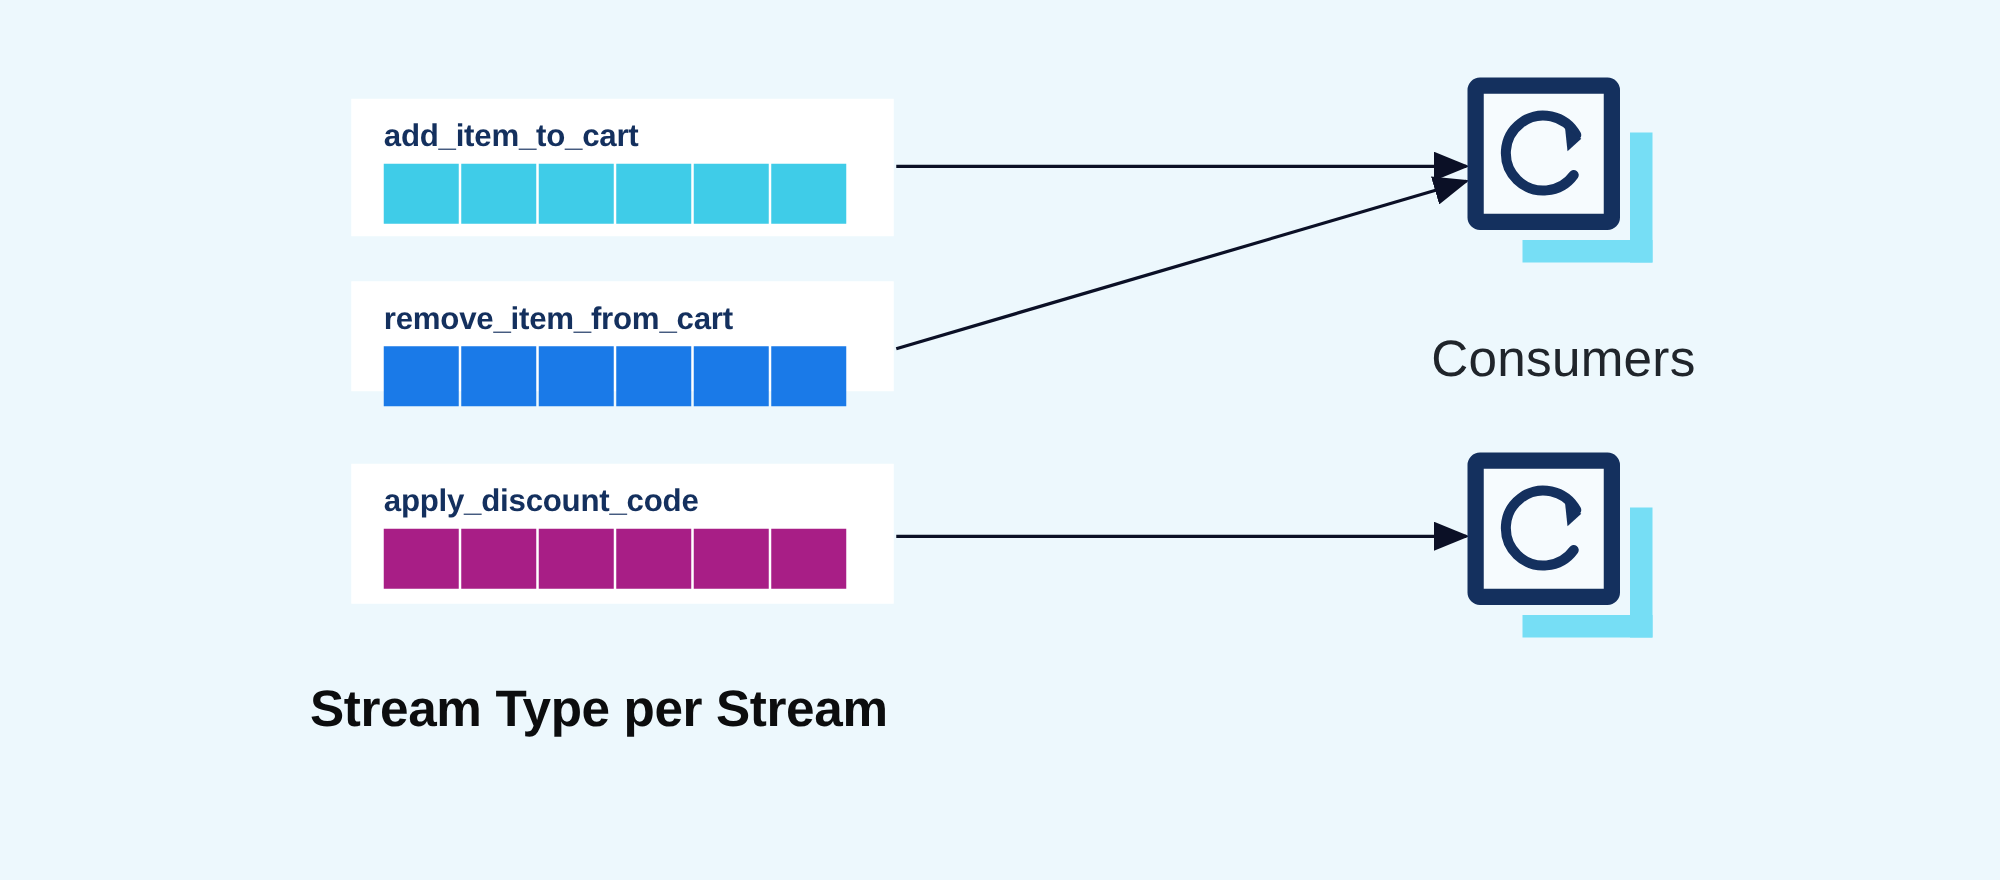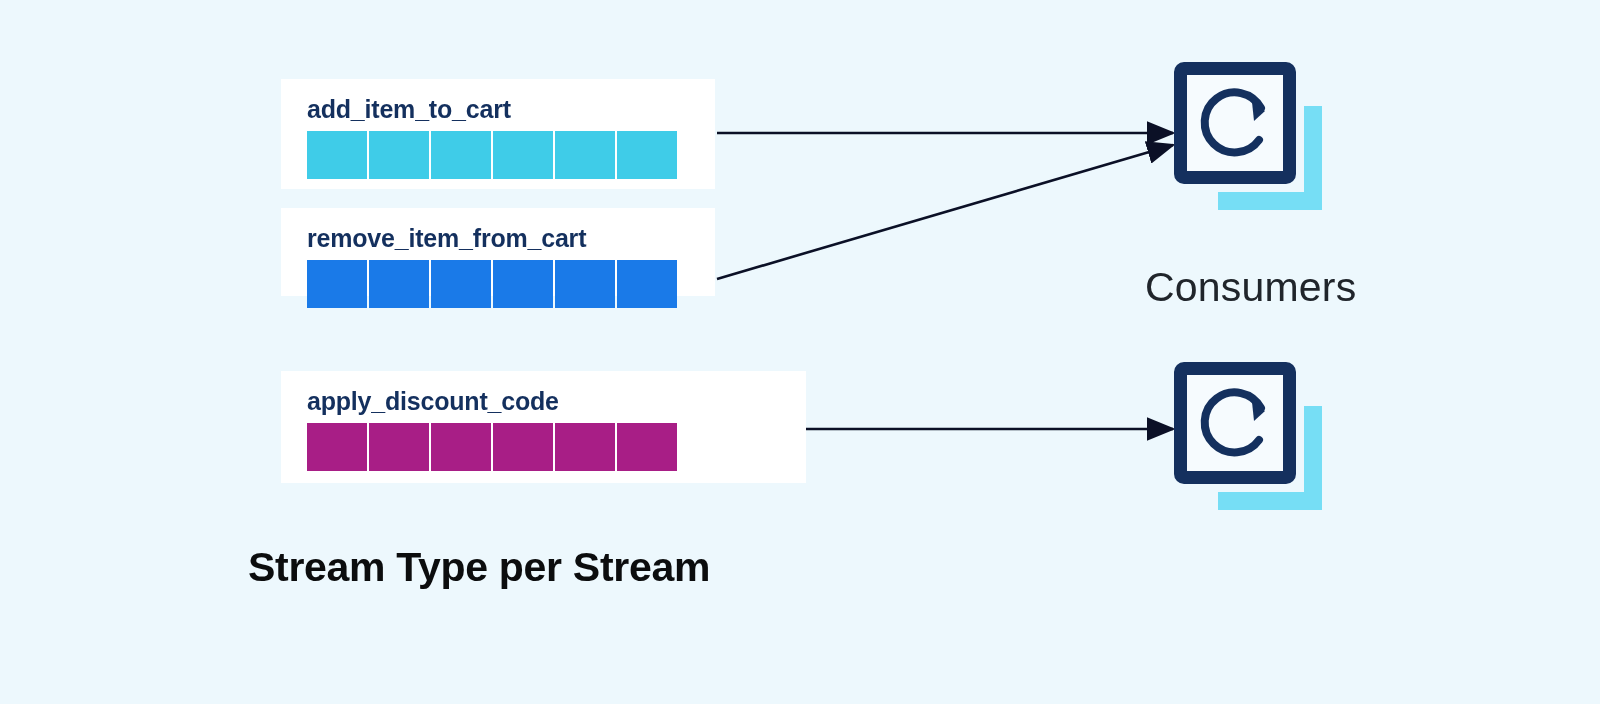--- a/index.html
+++ b/index.html
@@ -135,33 +135,33 @@
     <div class="segments" style="top:52px;">
       <div class="segment" style="background:#3FCCE8;"></div>
       <div class="segment" style="background:#3FCCE8;"></div>
       <div class="segment" style="background:#3FCCE8;"></div>
       <div class="segment" style="background:#3FCCE8;"></div>
       <div class="segment" style="background:#3FCCE8;"></div>
       <div class="segment" style="background:#3FCCE8;"></div>
     </div>
   </div>
 
-  <div class="stream-card" style="left:281px; top:208px; width:434px; height:88px;">
+  <div class="stream-card" style="left:281px; top:225px; width:434px; height:88px;">
     <div class="stream-label">remove_item_from_cart</div>
     <div class="segments" style="top:52px;">
       <div class="segment" style="background:#1A7AE8;"></div>
       <div class="segment" style="background:#1A7AE8;"></div>
       <div class="segment" style="background:#1A7AE8;"></div>
       <div class="segment" style="background:#1A7AE8;"></div>
       <div class="segment" style="background:#1A7AE8;"></div>
       <div class="segment" style="background:#1A7AE8;"></div>
     </div>
   </div>
 
-  <div class="stream-card" style="left:281px; top:371px; width:525px; height:112px;">
+  <div class="stream-card" style="left:281px; top:371px; width:434px; height:112px;">
     <div class="stream-label">apply_discount_code</div>
     <div class="segments" style="top:52px;">
       <div class="segment" style="background:#A81E86;"></div>
       <div class="segment" style="background:#A81E86;"></div>
       <div class="segment" style="background:#A81E86;"></div>
       <div class="segment" style="background:#A81E86;"></div>
       <div class="segment" style="background:#A81E86;"></div>
       <div class="segment" style="background:#A81E86;"></div>
     </div>
   </div>

